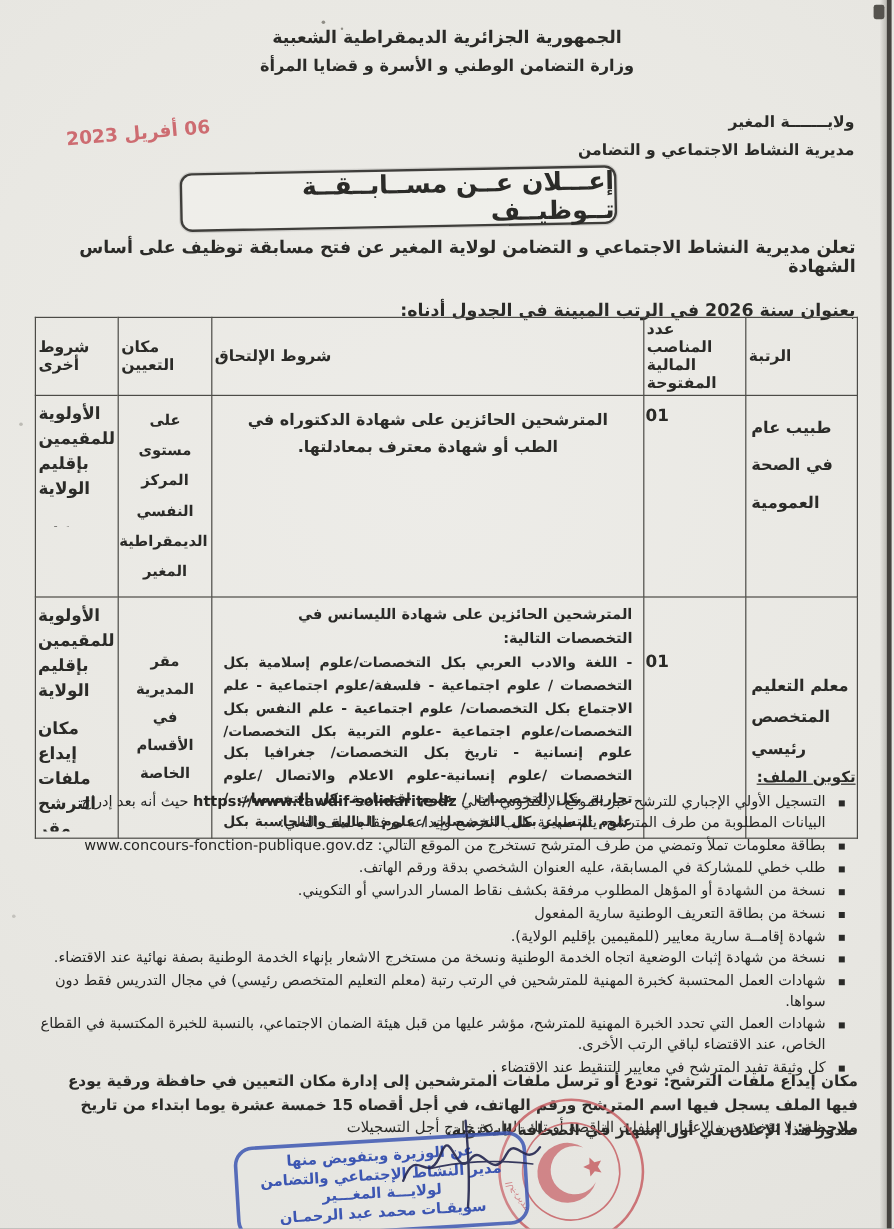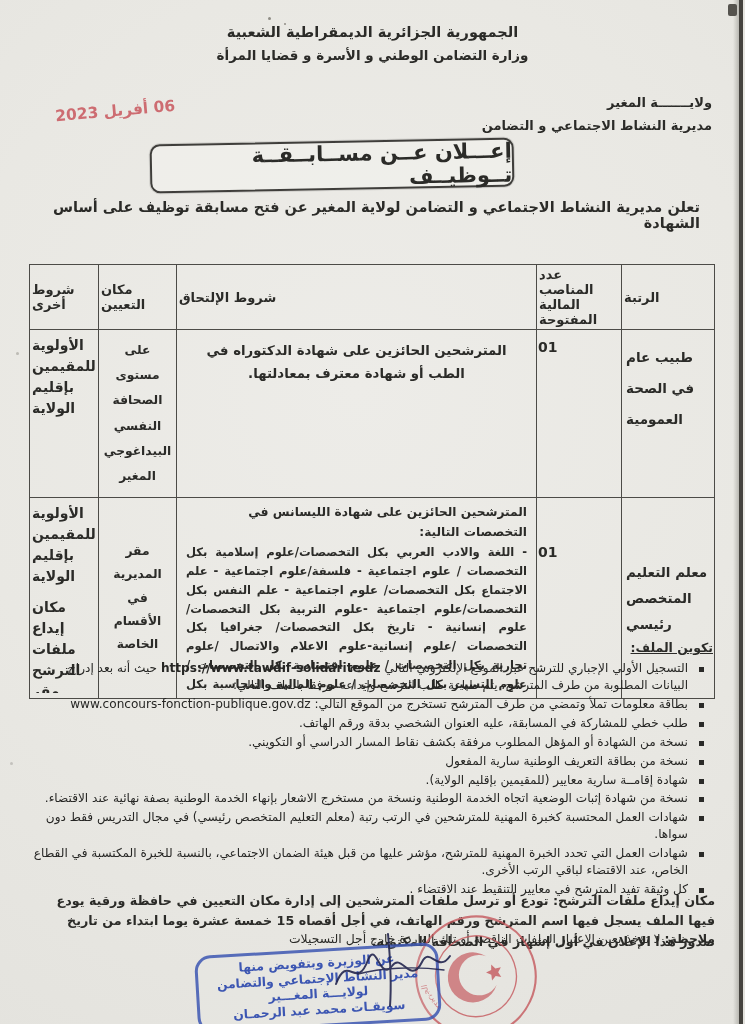--- a/index.html
+++ b/index.html
@@ -31,21 +31,21 @@
     position:absolute;top:141px;left:150px;width:360px;height:45px;
     border:2px solid #3f3e3b;border-radius:10px;background:rgba(243,242,238,.55);
     display:flex;align-items:center;justify-content:center;
     font-size:21px;font-weight:bold;letter-spacing:.5px;transform:rotate(-1.1deg);
     box-shadow:0 0 0 1px rgba(63,62,59,.15);
   }
 
   
   .intro{position:absolute;top:199px;right:32px;left:30px;text-align:right;font-weight:bold;font-size:14.5px;}
   .intro p{margin:0;}
-  .intro .i1{margin-right:13px;}
+  .intro .i1{}
   .intro .i2{margin-top:20px;}
 
   
   table.jobs{
     position:absolute;top:264px;right:30px;width:685px;border-collapse:collapse;table-layout:fixed;
     direction:rtl;
   }
   table.jobs th,table.jobs td{border:1.6px solid #4c4b47;}
   table.jobs th{font-size:13px;font-weight:bold;text-align:left;vertical-align:middle;height:52px;padding:2px;}
   td.rank{font-weight:bold;font-size:13.5px;text-align:left;vertical-align:top;padding:12px 4px;line-height:2.3;}
@@ -118,20 +118,21 @@
   </div>
 
   <div class="date-stamp">06 أفريل 2023</div>
 
   <div class="title-box">
     <span>إعـــلان عــن مســابــقــة تــوظيــف</span>
   </div>
 
   <div class="intro">
     <p class="i1">تعلن مديرية النشاط الاجتماعي و التضامن لولاية المغير عن فتح مسابقة توظيف على أساس الشهادة</p>
+    <p class="i2">بعنوان سنة 2026 في الرتب المبينة في الجدول أدناه:</p>
   </div>
 
   <table class="jobs">
     <colgroup>
       <col style="width:93px">
         <col style="width:85px">
         <col style="width:360px">
         <col style="width:78px">
         <col style="width:69px">
     </colgroup>
@@ -144,21 +145,21 @@
         <th>شروط أخرى</th>
       </tr>
     </thead>
     <tbody>
       <tr class="row1">
         <td class="rank">طبيب عام في الصحة العمومية</td>
         <td class="num">01</td>
         <td class="cond">
           <p class="c-title">المترشحين الحائزين على شهادة الدكتوراه في الطب أو شهادة معترف بمعادلتها.</p>
         </td>
-        <td class="loc">على مستوى الصحافة النفسي البيداغوجي المغير</td>
+        <td class="loc">على مستوى المركز النفسي الديمقراطية المغير</td>
         <td class="oth">
           <div class="clip">
             <p>الأولوية للمقيمين بإقليم الولاية</p>
             <p class="gap1">مكان إيداع ملفات الترشح على مستوى المؤسسة مكان التعيين</p>
           </div>
         </td>
       </tr>
       <tr class="row2">
         <td class="rank r2">معلم التعليم المتخصص رئيسي</td>
         <td class="num n2">01</td>

